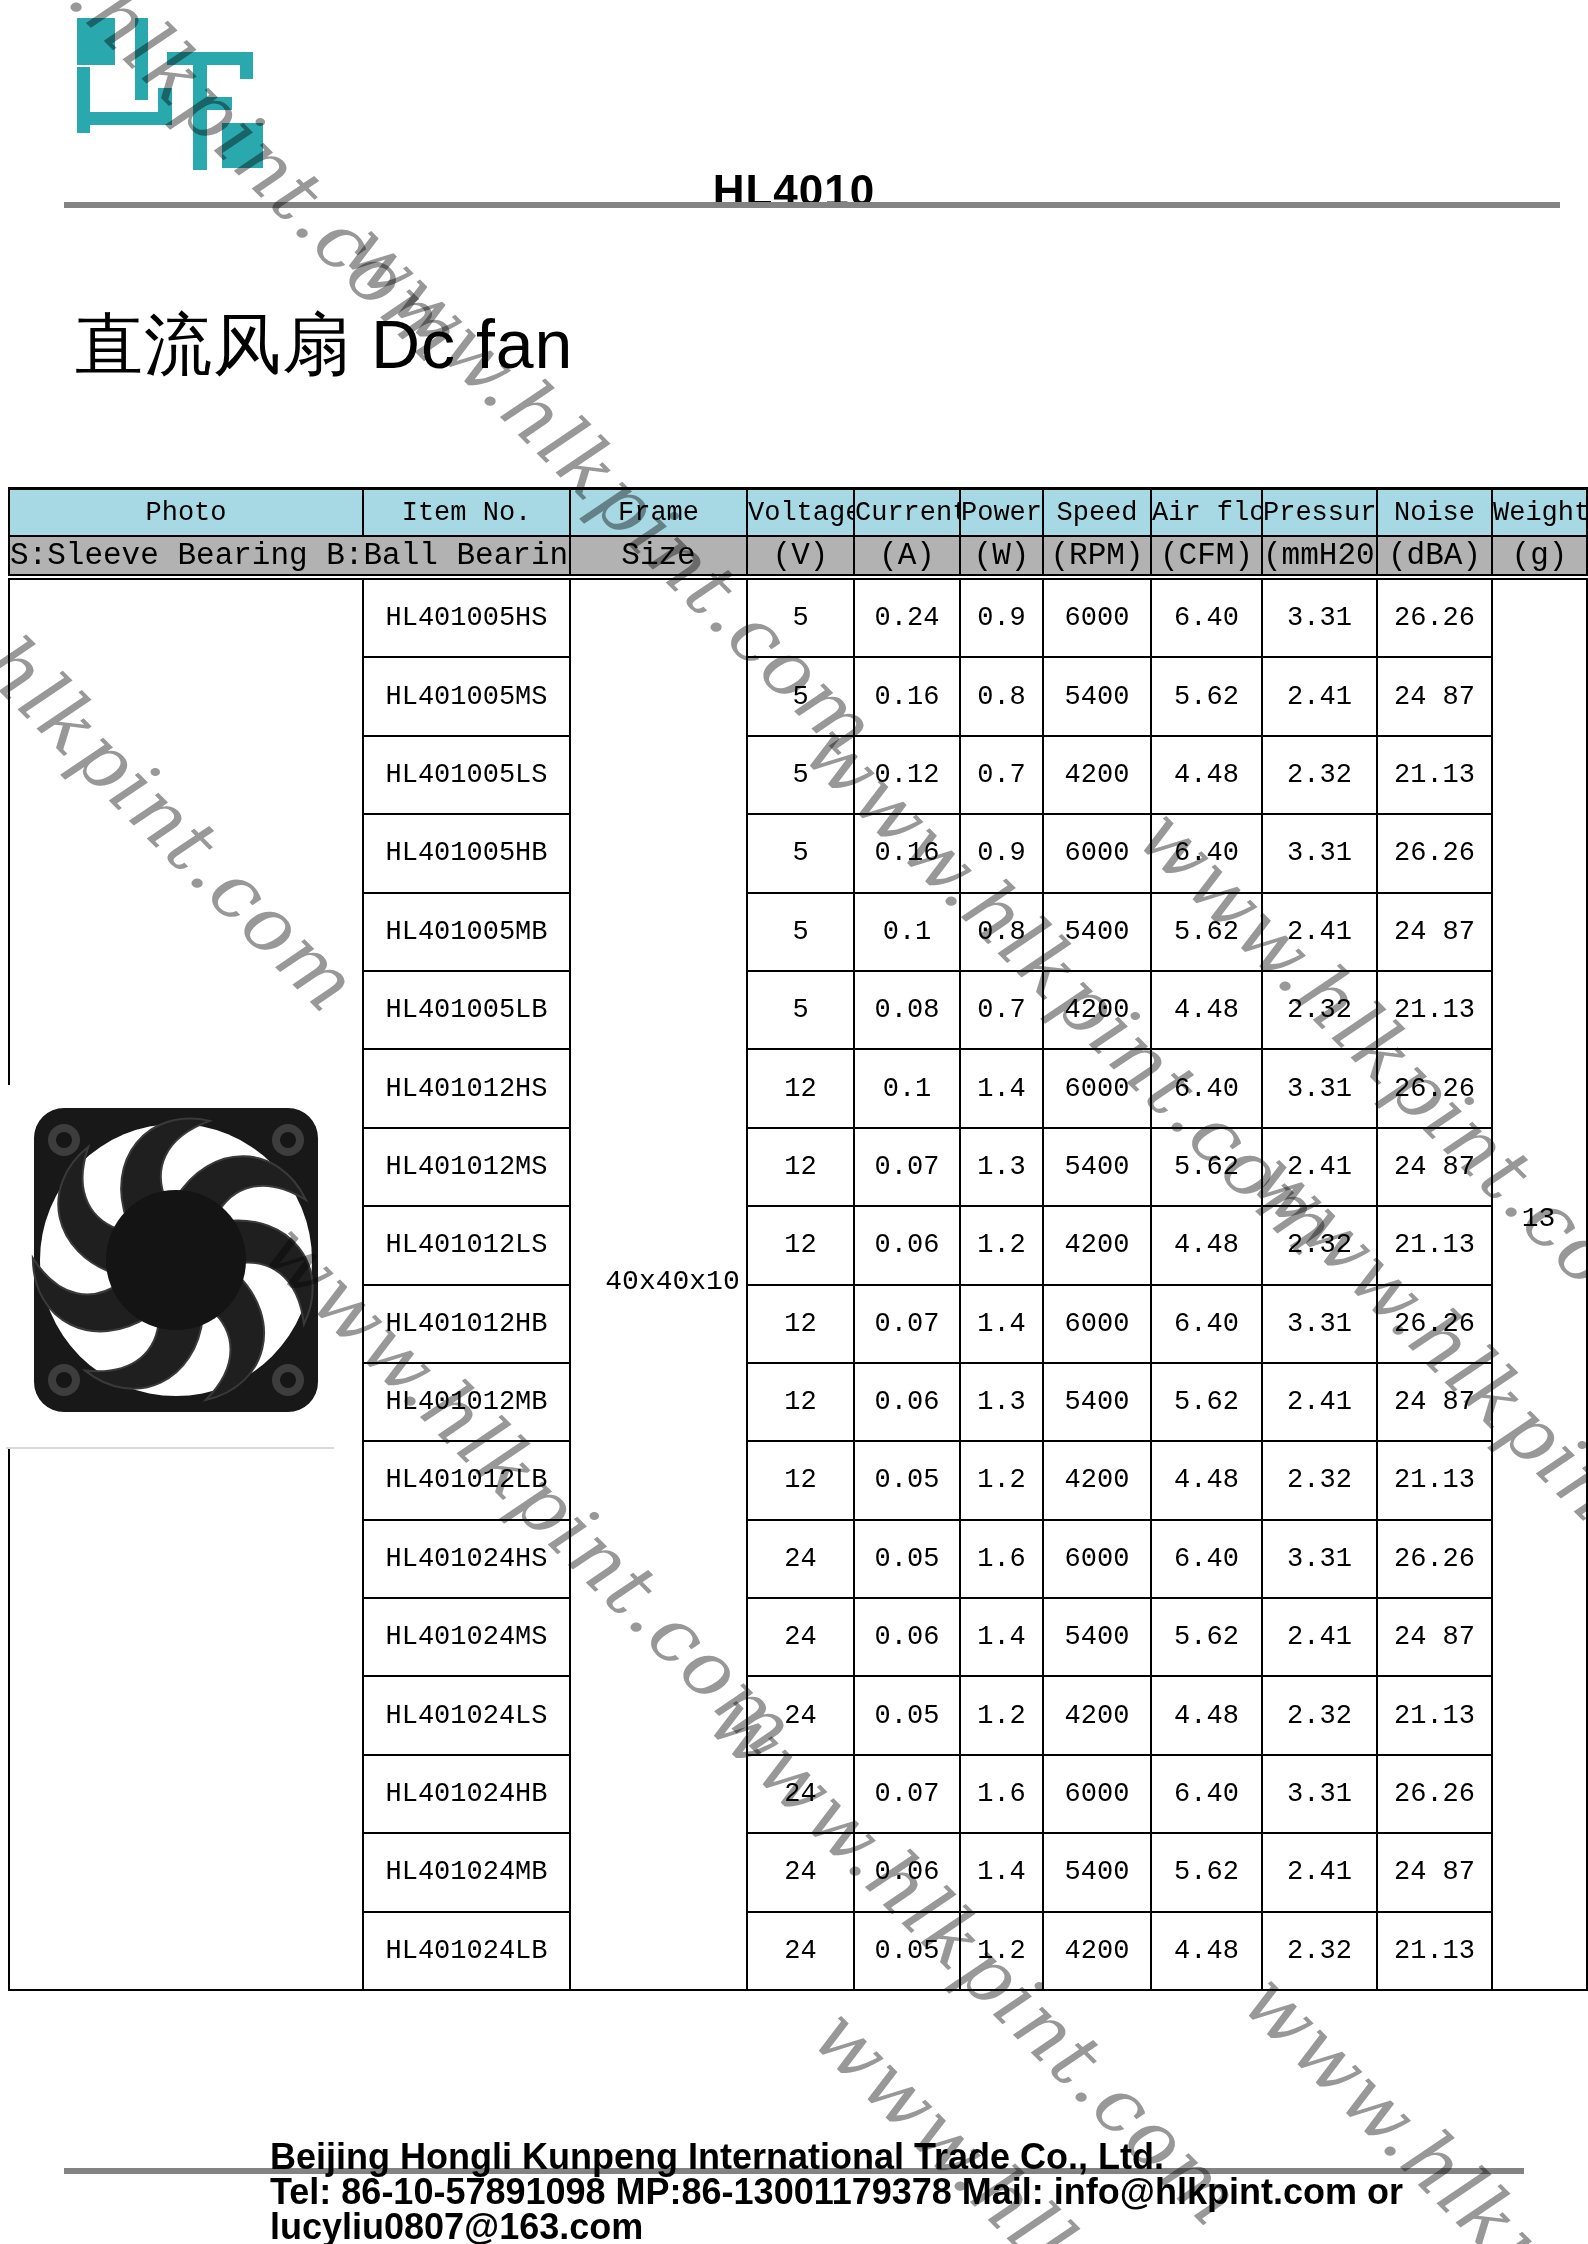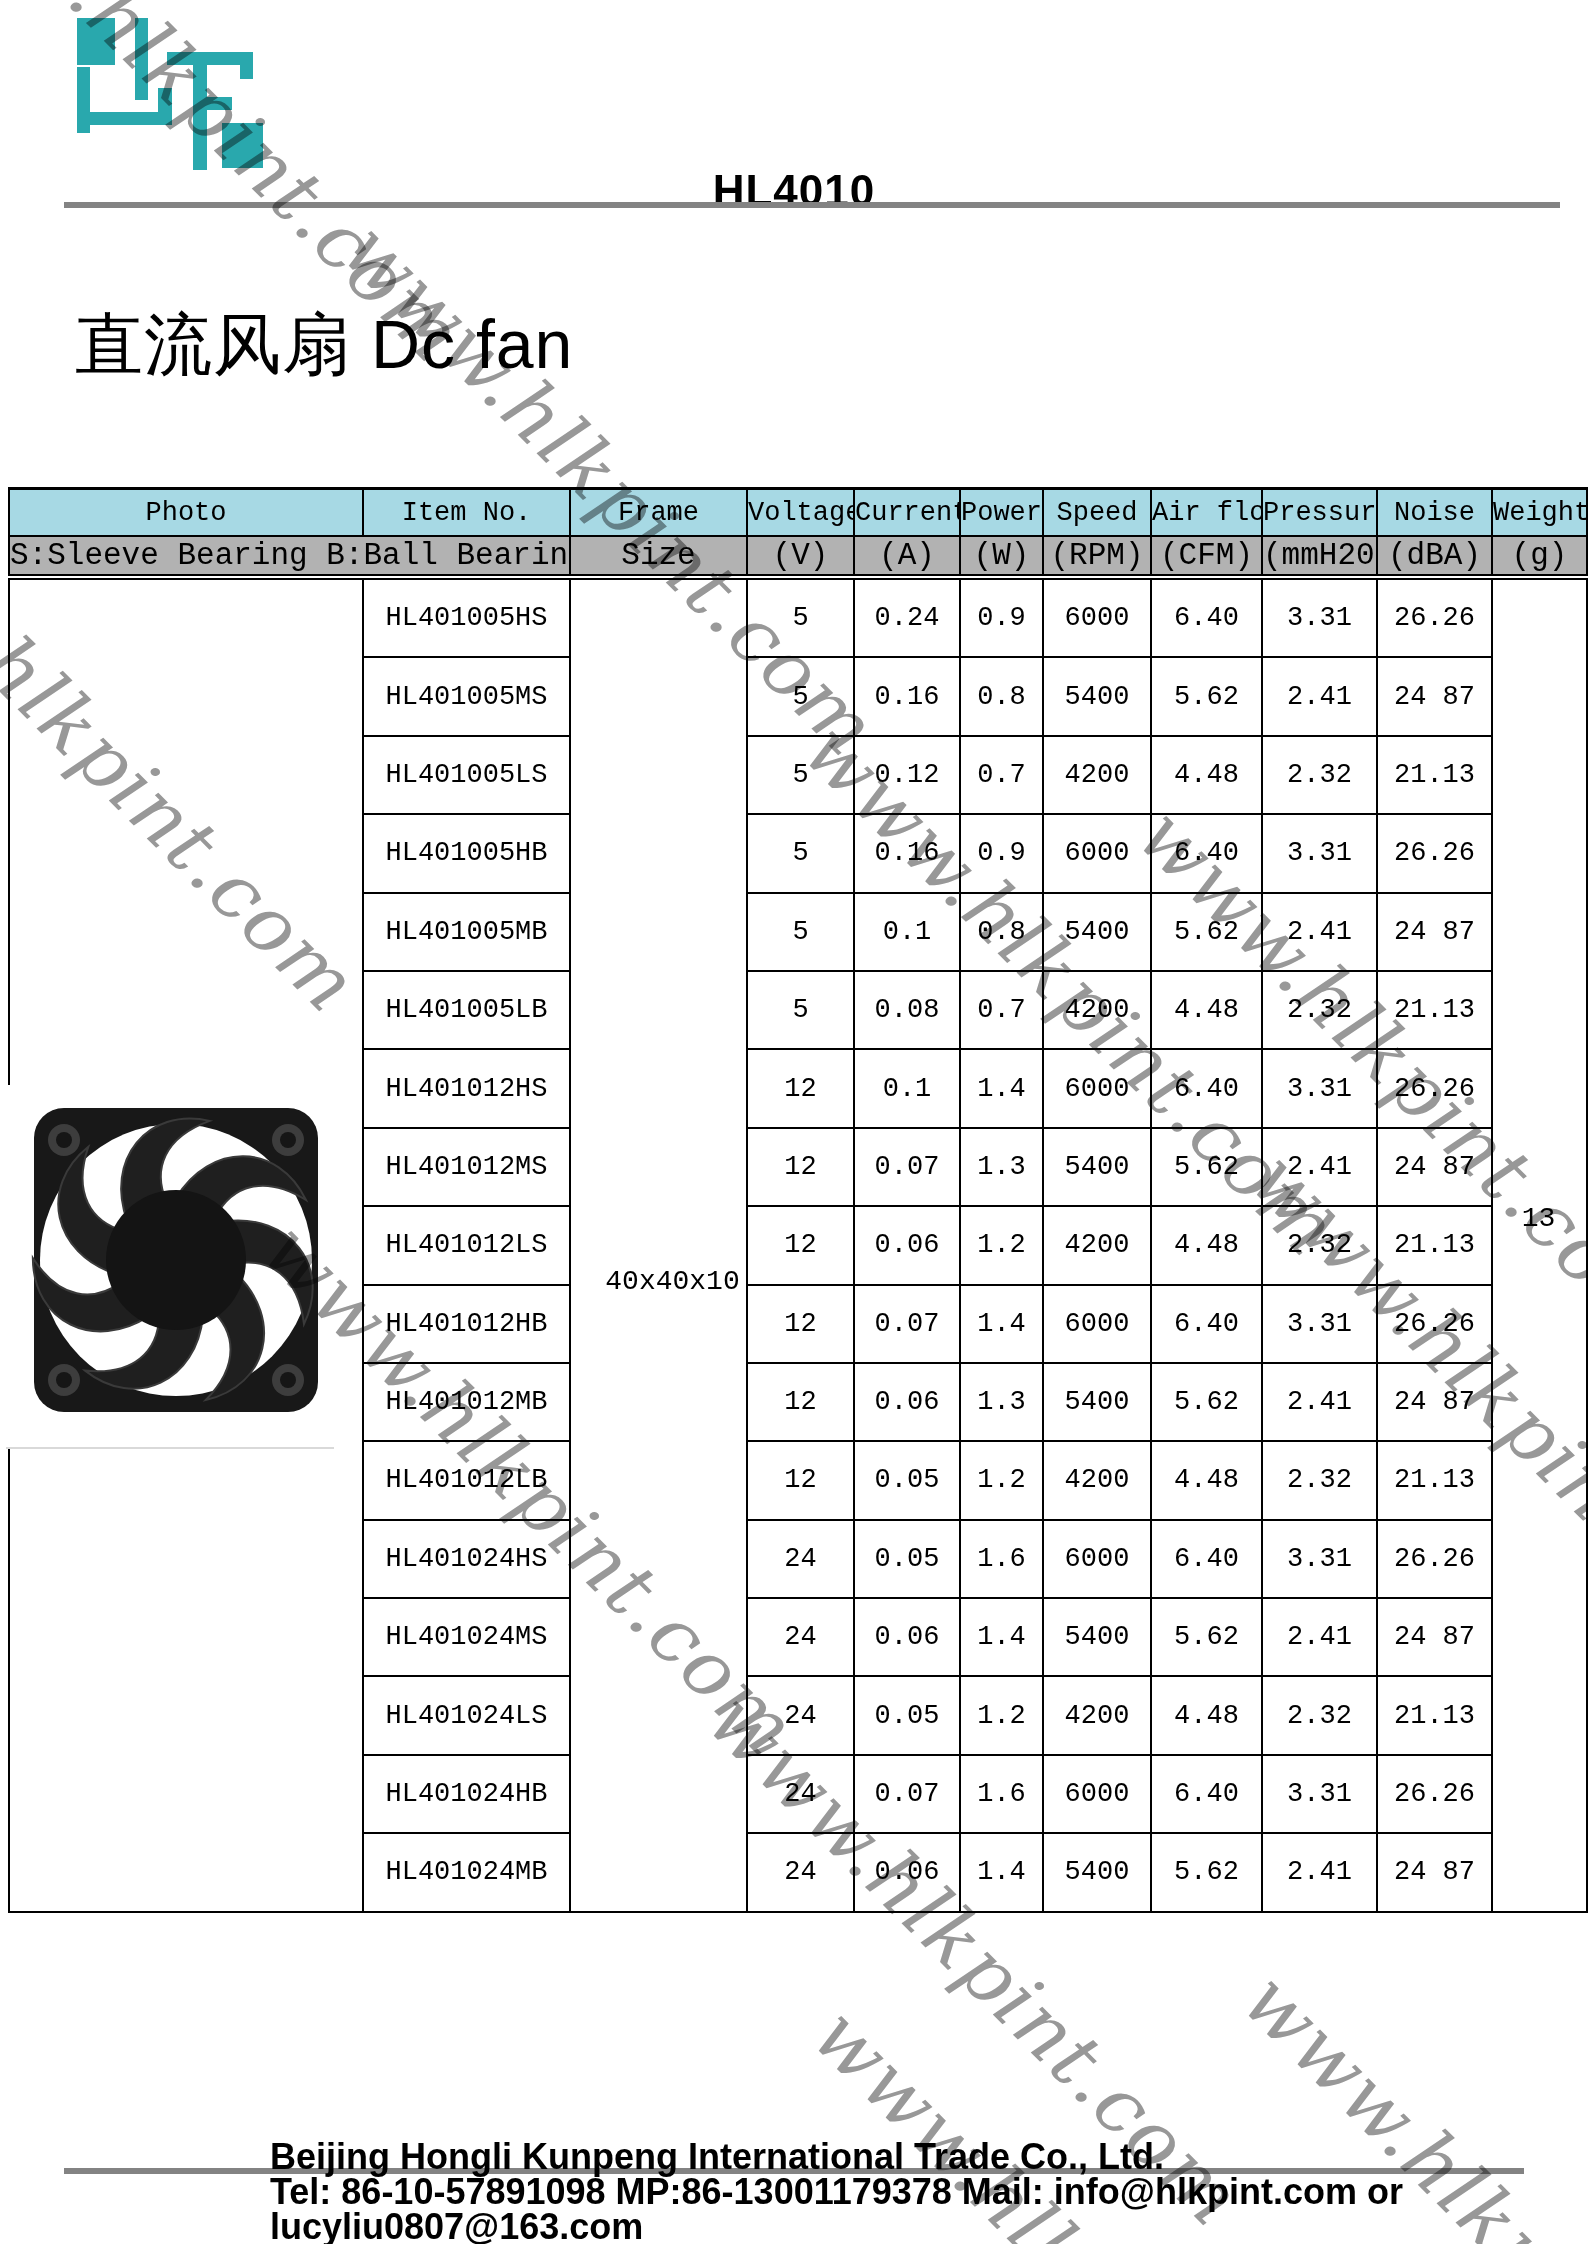--- a/index.html
+++ b/index.html
@@ -338,20 +338,33 @@
           <td class="merged"></td>
           <td>HL401024MB</td>
           <td class="merged"></td>
           <td>24</td>
           <td>0.06</td>
           <td>1.4</td>
           <td>5400</td>
           <td>5.62</td>
           <td>2.41</td>
           <td>24 87</td>
+          <td class="merged"></td>
+        </tr>
+        <tr>
+          <td class="merged"></td>
+          <td>HL401024LB</td>
+          <td class="merged"></td>
+          <td>24</td>
+          <td>0.05</td>
+          <td>1.2</td>
+          <td>4200</td>
+          <td>4.48</td>
+          <td>2.32</td>
+          <td>21.13</td>
           <td class="merged"></td>
         </tr>
       </tbody>
   </table>
 
   <div class="frame-size">40x40x10</div>
   <div class="weight-val">13</div>
 
   <div class="photo-bg">
     <svg width="292" height="320" viewBox="0 0 292 320">

